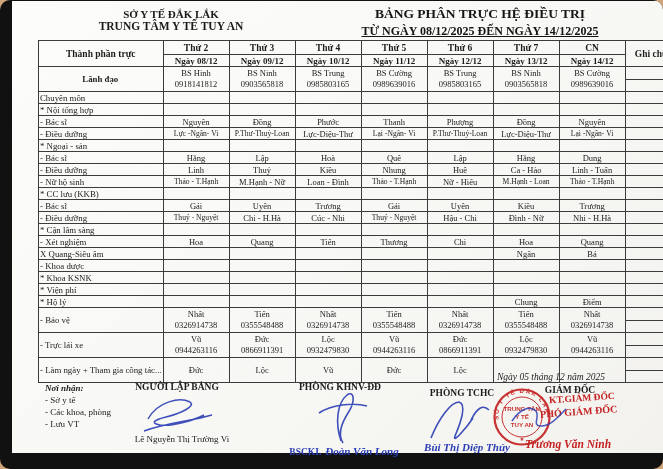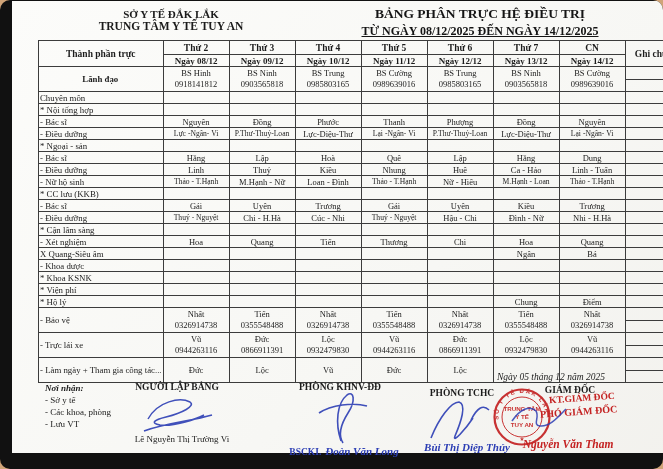--- a/index.html
+++ b/index.html
@@ -448,16 +448,16 @@
         </text>
         <text x="30" y="24" text-anchor="middle" font-family="Liberation Sans, sans-serif" font-size="6.2" font-weight="bold" fill="#c42222">TRUNG TÂM</text>
         <text x="30" y="32" text-anchor="middle" font-family="Liberation Sans, sans-serif" font-size="6.2" font-weight="bold" fill="#c42222">Y TẾ</text>
         <text x="30" y="40" text-anchor="middle" font-family="Liberation Sans, sans-serif" font-size="6.2" font-weight="bold" fill="#c42222">TUY AN</text>
         <text x="30" y="54" text-anchor="middle" font-size="5.5" fill="#c42222">★</text>
       </svg>
     </div>
     <svg class="sig" style="left:498px;top:400px;" width="60" height="30" viewBox="0 0 60 30">
       <path d="M2,20 C10,8 20,4 26,10 C30,16 22,24 30,25 C40,26 48,16 56,8" fill="none" stroke="#2b3db4" stroke-width="1.5" opacity=".85"></path>
     </svg>
-    <div class="foot red script" style="left:486px;top:437px;width:140px;text-align:center;font-size:11.5px;">Nguyễn Văn Tham</div>
+    <div class="foot red script" style="left:486px;top:437px;width:140px;text-align:center;font-size:11.5px;">Trương Văn Ninh</div>
 
   </div>
 </div>
 
 </body></html>

